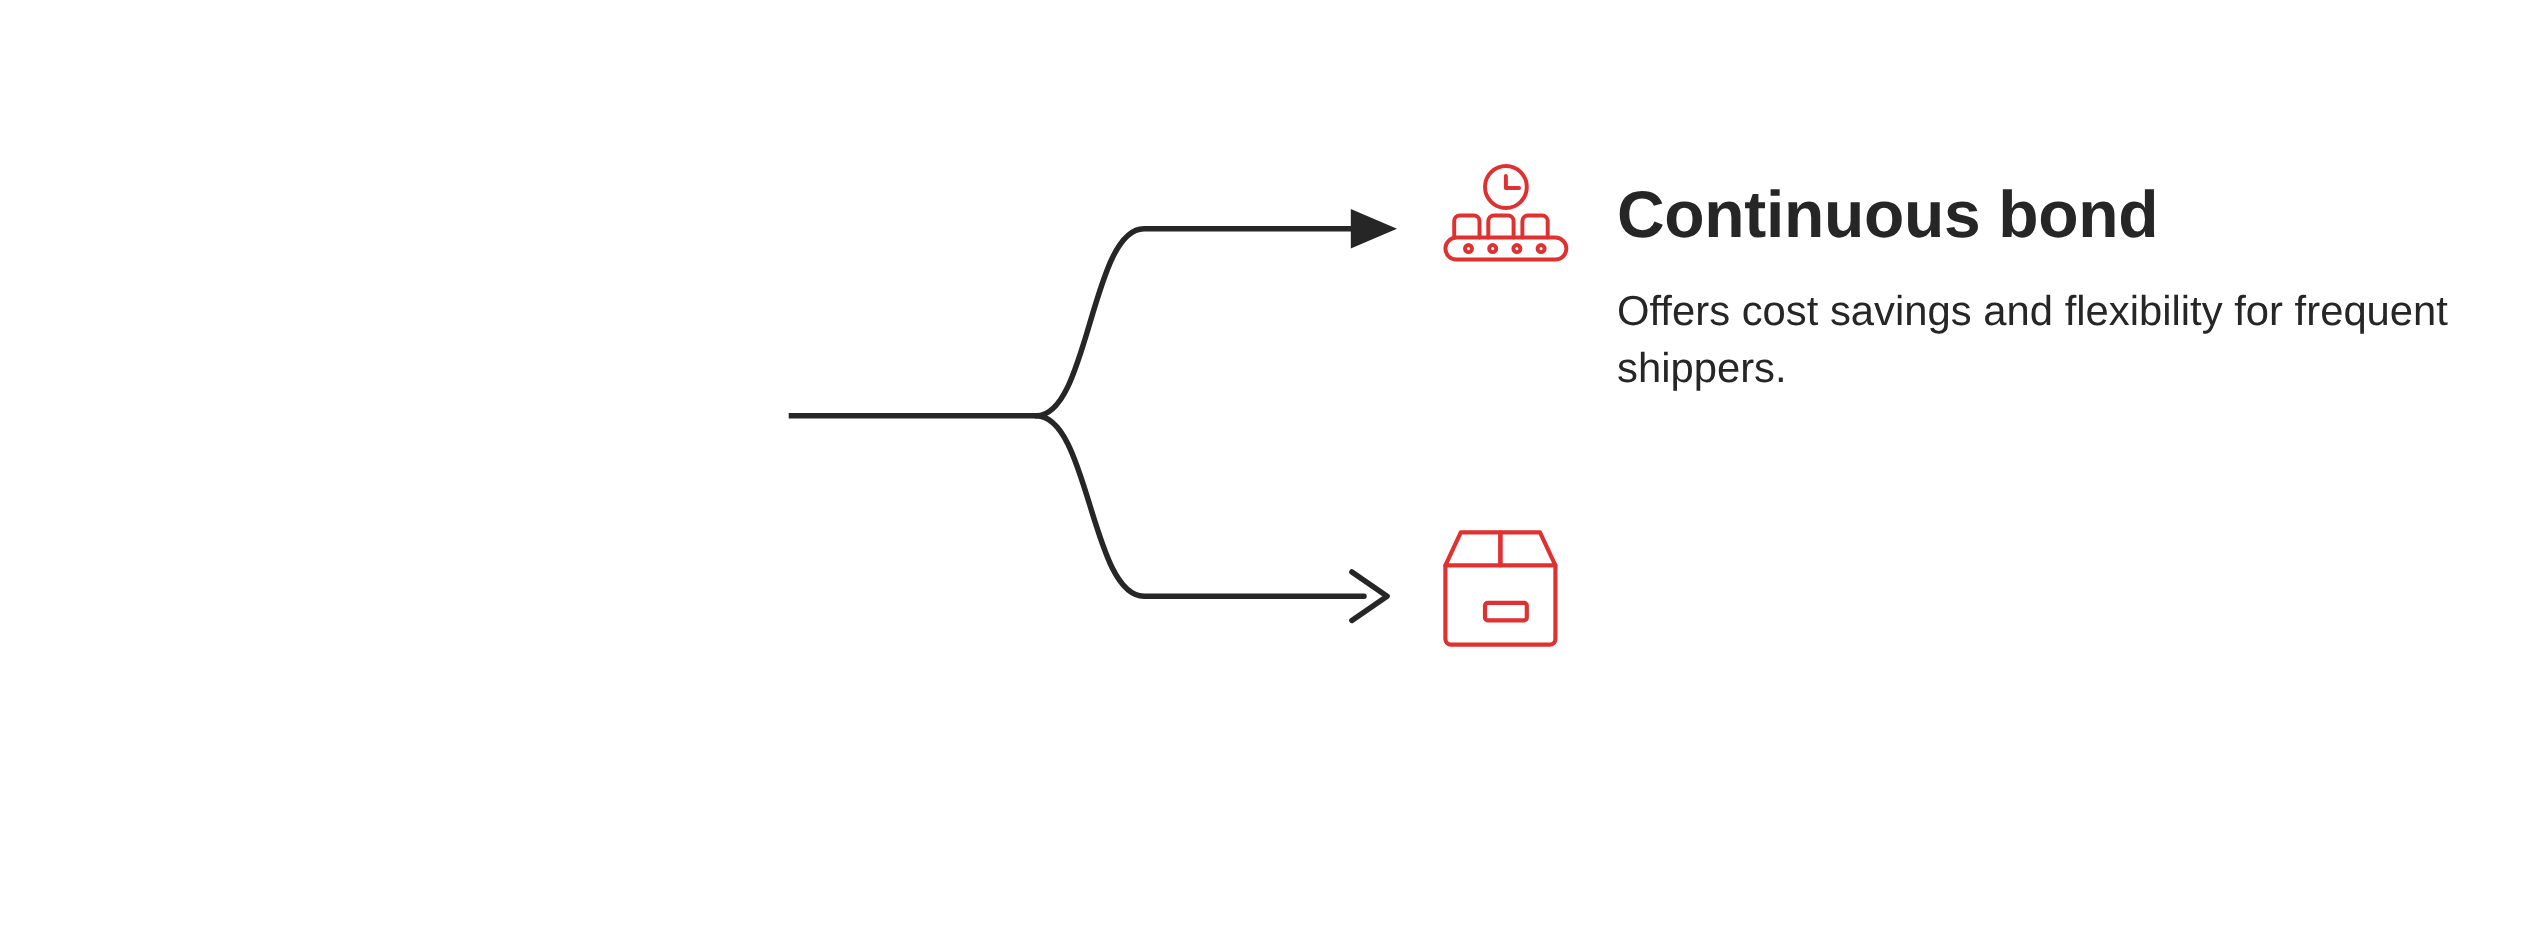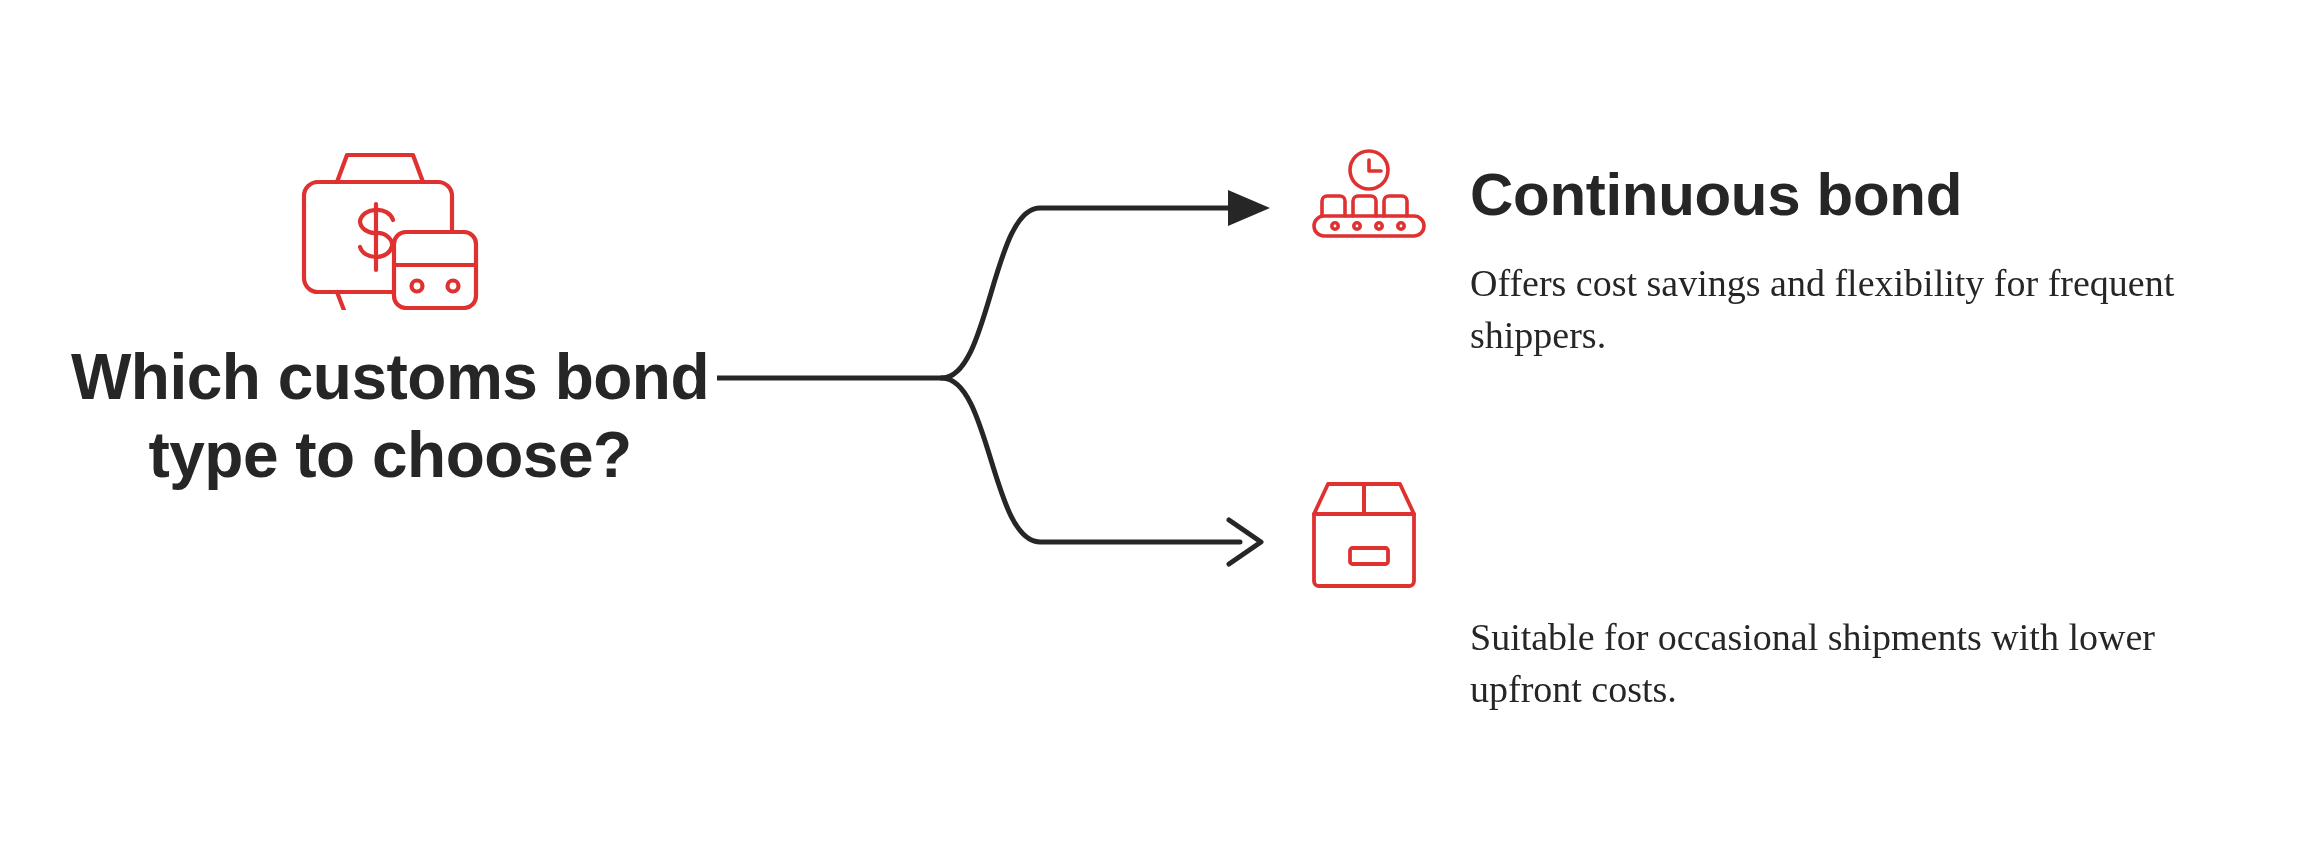--- a/index.html
+++ b/index.html
@@ -95,53 +95,29 @@
     font-family: "Liberation Sans", sans-serif;
   }
   .branch-desc {
     margin-top: 18px;
     margin-left: 160px;
     width: 800px;
     font-size: 38px;
     line-height: 1.36;
     font-weight: 400;
     color: #262626;
-    font-family: Liberation Serif, serif;
+    font-family: Liberation Sans, sans-serif;
   }
   .branch-bottom .branch-head { align-items: center; }
 </style>
 </head>
 <body>
 
 <div id="canvas">
 
-  <div class="question-block">
-
-    <svg class="question-icon" viewBox="0 0 200 190" fill="none" stroke="#e03131" stroke-width="4.2" stroke-linecap="round" stroke-linejoin="round">
-
-      <path d="M57 35 L123 35 L133 62 L47 62 Z"></path>
-
-      <path d="M28 62 L148 62 A14 14 0 0 1 162 76 L162 120"></path>
-      <path d="M28 62 A14 14 0 0 0 14 76 L14 158 A14 14 0 0 0 28 172 L104 172"></path>
-
-      <path d="M47 172 L57 198 L123 198 L128 185"></path>
-
-      <path d="M86 84 L86 150"></path>
-      <path d="M103 100 A16 13 0 0 0 86 90 A16 13 0 0 0 70 101 A15 12 0 0 0 86 113 A15 12 0 0 1 102 126 A16 13 0 0 1 86 137 A16 13 0 0 1 70 127"></path>
-
-      <rect x="104" y="112" width="82" height="76" rx="12" fill="#ffffff" stroke="#e03131"></rect>
-      <path d="M104 145 L186 145"></path>
-      <circle cx="127" cy="166" r="5.5"></circle>
-      <circle cx="163" cy="166" r="5.5"></circle>
-      <path d="M116 188 L116 200"></path>
-      <path d="M174 188 L174 200"></path>
-    </svg>
-
-    <div class="question-title">Which customs bond type to choose?</div>
-  </div>
 
   <svg class="connector" viewBox="0 0 600 420" fill="none" stroke="#262626" stroke-width="5" stroke-linecap="butt">
 
     <path d="M17 208 L242 208"></path>
 
     <path d="M242 208 C 290 208 292 38 340 38 L 533 38" stroke-linecap="round"></path>
 
     <path d="M242 208 C 290 208 292 372 340 372 L 540 372" stroke-linecap="round"></path>
 
     <polygon points="528,20 570,38 528,56" fill="#262626" stroke="none"></polygon>
@@ -180,16 +156,15 @@
 
           <path d="M4 38 L18 8 L54 8 L54 38 Z"></path>
           <path d="M54 8 L90 8 L104 38 L54 38 Z"></path>
 
           <path d="M4 38 L4 105 A5 5 0 0 0 9 110 L99 110 A5 5 0 0 0 104 105 L104 38"></path>
 
           <rect x="40" y="72" width="38" height="16" rx="2.5"></rect>
         </svg>
       </span>
     </div>
-    <div class="branch-desc">Suitable for occasional shipments with lower upfront costs.</div>
   </div>
 
 </div>
 
 </body></html>

